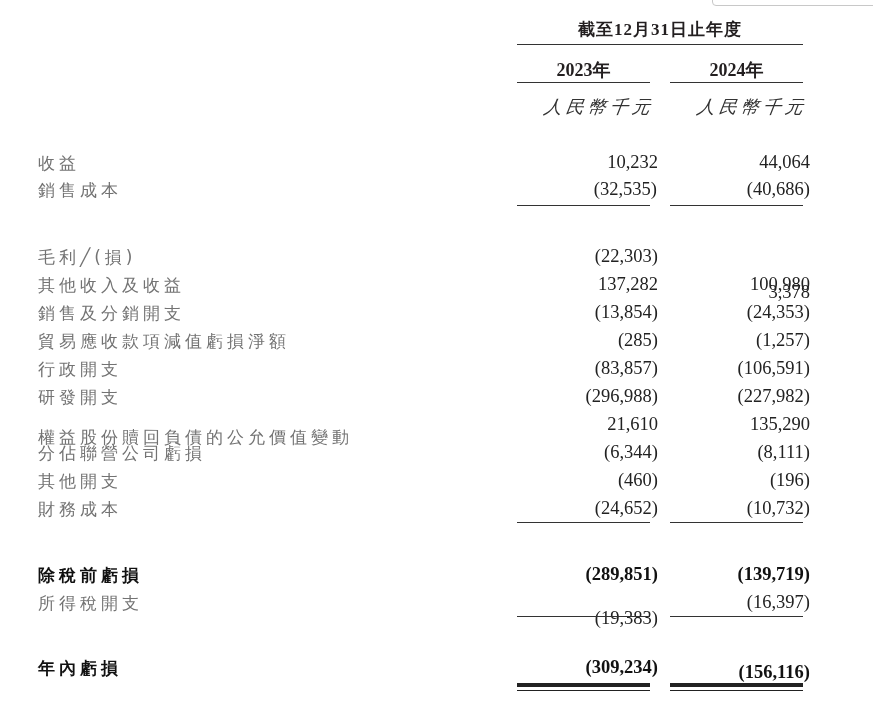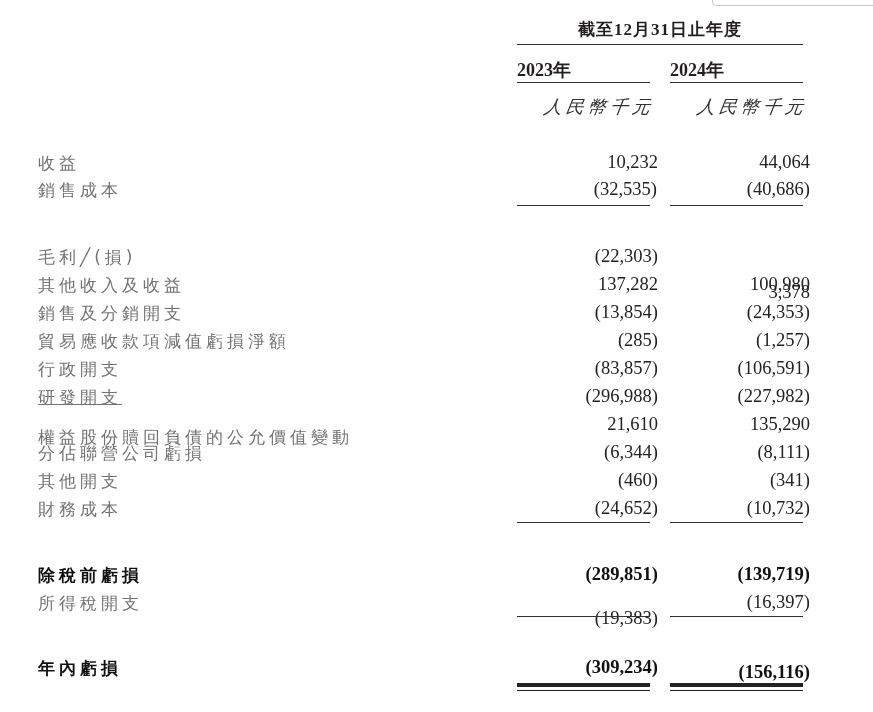--- a/index.html
+++ b/index.html
@@ -4,21 +4,21 @@
   <style>
     html, body { margin: 0; padding: 0; background: #ffffff; }
     body { width: 873px; height: 712px; position: relative; overflow: hidden;
            font-family: "DejaVu Serif", "Liberation Serif", serif; color: #231f20; }
     .corner-box { position: absolute; left: 712px; top: -10px; width: 170px; height: 14px;
                   border: 1px solid #c8c8c8; border-radius: 4px; background: #fff; }
     .hdr-period { position: absolute; left: 517px; width: 286px; top: 18px; text-align: center;
                   font-family: "Liberation Serif", serif; font-weight: bold; font-size: 17px; letter-spacing: 1px; }
     .rule { position: absolute; height: 0; border-top: 1.3px solid #333; }
     .year { position: absolute; top: 58px; font-family: "Liberation Serif", serif; font-weight: bold;
-            font-size: 18px; text-align: left; }
+            font-size: 18px; text-align: center; }
     .unit { position: absolute; top: 95px; font-size: 18px; font-style: italic; letter-spacing: 4px;
             text-align: right; font-family: "DejaVu Serif", serif; color: #333; transform: skewX(-8deg); }
     .label { position: absolute; left: 38px; font-size: 17px; letter-spacing: 4px; color: #737373;
              font-family: "DejaVu Sans", sans-serif; font-weight: normal; }
     .label.bold { font-weight: bold; color: #111; }
     .num { position: absolute; font-family: "Liberation Serif", serif; font-size: 18.5px; color: #222;
            text-align: right; }
     .num.bold { font-weight: bold; color: #111; }
     .c1 { right: 215px; }
     .c2 { right: 63px; }
@@ -73,38 +73,38 @@
   <div class="label" style="top:330px;">貿易應收款項減值虧損淨額</div>
   <div class="num c1" style="top:330px;">(285)</div>
   <div class="num c2" style="top:330px;">(1,257)</div>
 </div>
 <div>
   <div class="label" style="top:358px;">行政開支</div>
   <div class="num c1" style="top:358px;">(83,857)</div>
   <div class="num c2" style="top:358px;">(106,591)</div>
 </div>
 <div>
-  <div class="label" style="top:386px;text-decoration:underline;">研發開支</div>
+  <div class="label" style="top:386px;">研發開支</div>
   <div class="num c1" style="top:386px;">(296,988)</div>
   <div class="num c2" style="top:386px;">(227,982)</div>
 </div>
 <div>
   <div class="label" style="top:426px;">權益股份贖回負債的公允價值變動</div>
   <div class="num c1" style="top:414px;">21,610</div>
   <div class="num c2" style="top:414px;">135,290</div>
 </div>
 <div>
   <div class="label" style="top:442px;">分佔聯營公司虧損</div>
   <div class="num c1" style="top:442px;">(6,344)</div>
   <div class="num c2" style="top:442px;">(8,111)</div>
 </div>
 <div>
   <div class="label" style="top:470px;">其他開支</div>
   <div class="num c1" style="top:470px;">(460)</div>
-  <div class="num c2" style="top:470px;">(341)</div>
+  <div class="num c2" style="top:470px;">(196)</div>
 </div>
 <div>
   <div class="label" style="top:498px;">財務成本</div>
   <div class="num c1" style="top:498px;">(24,652)</div>
   <div class="num c2" style="top:498px;">(10,732)</div>
 </div>
 <div class="rule" style="left:517px; width:133px; top:522px;"></div>
 <div class="rule" style="left:670px; width:133px; top:522px;"></div>
 
 <div>

